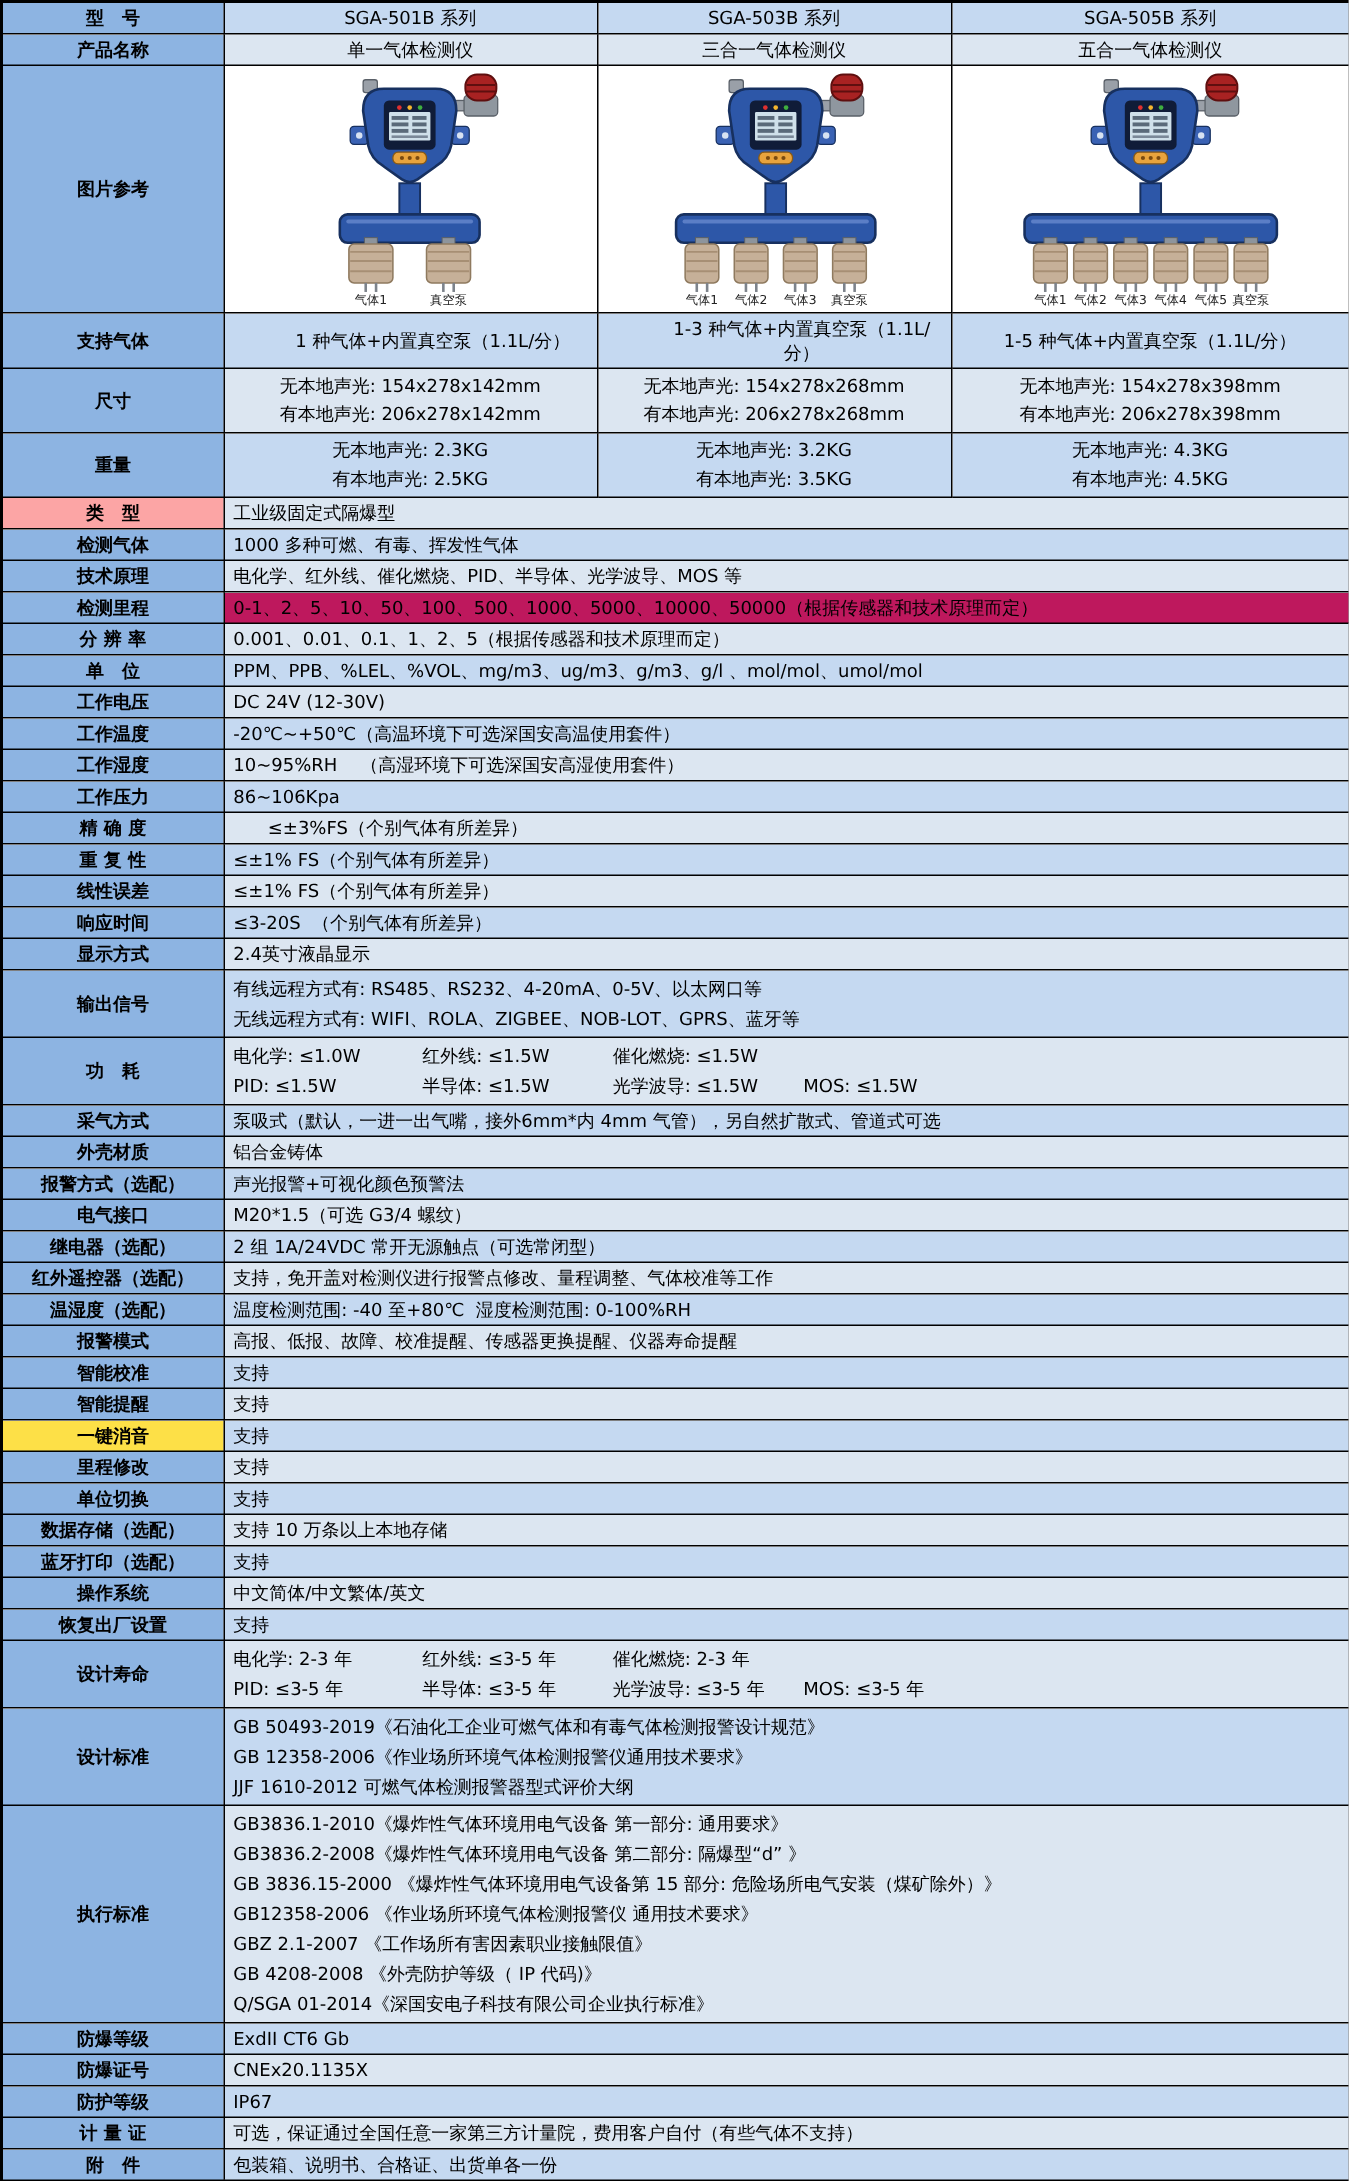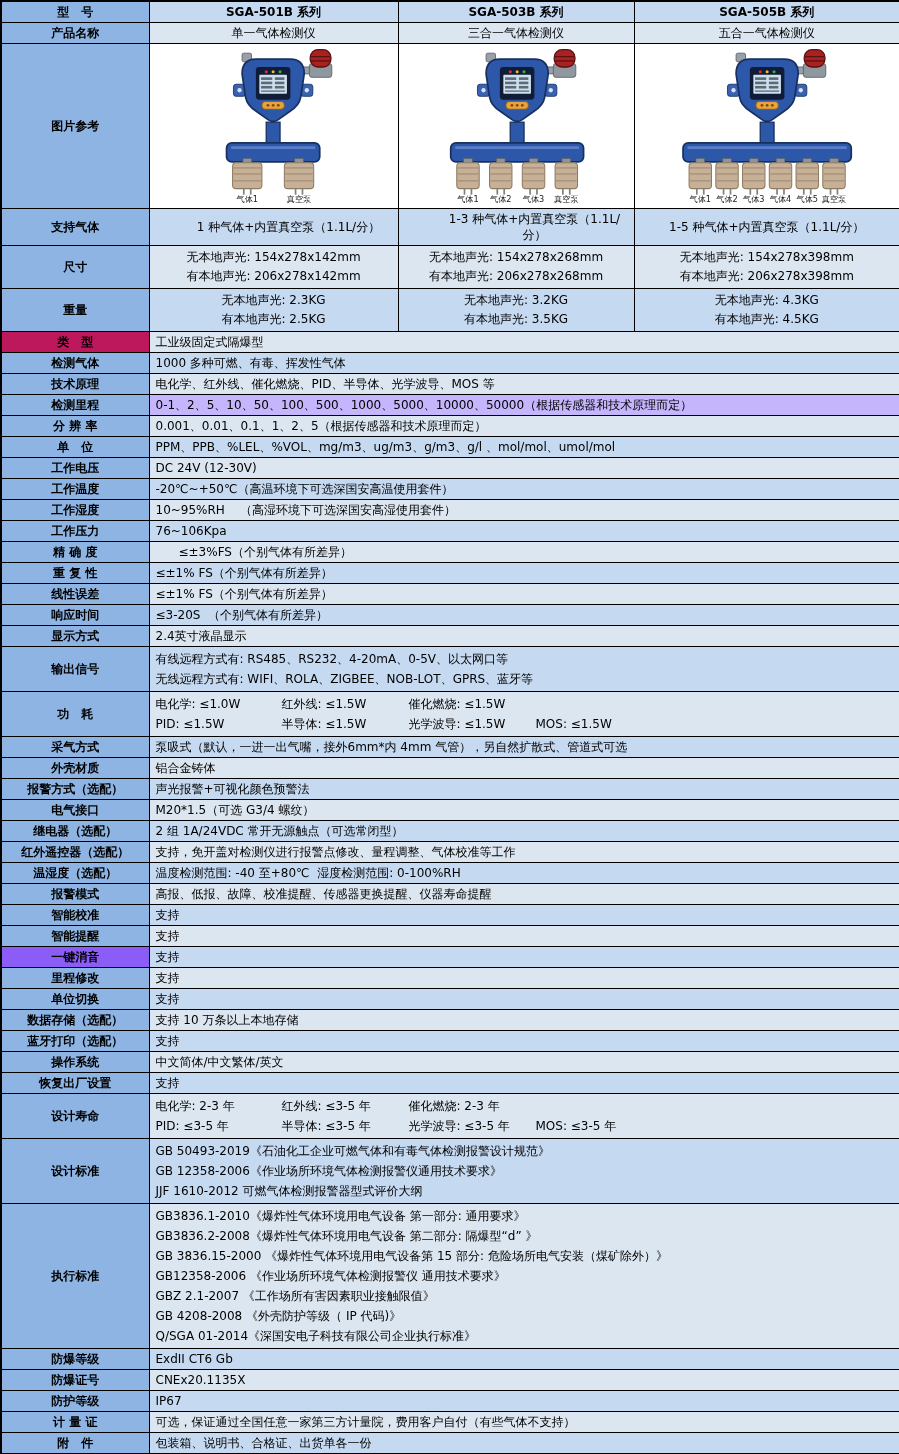--- a/index.html
+++ b/index.html
@@ -2,21 +2,21 @@
 <html><head>
 <meta charset="utf-8">
 <title>Spec Sheet</title>
 <style>
   html,body{margin:0;padding:0;background:#fff;}
   body{width:899px;font-family:"DejaVu Sans","Liberation Sans",sans-serif;color:#000;}
   #spec-table{border-collapse:collapse;width:899px;table-layout:fixed;border:2px solid #000;}
   #spec-table td{border:1px solid #000;font-size:12px;line-height:16px;padding:2px 6px;overflow:hidden;vertical-align:middle;}
   td.lbl{text-align:center;font-weight:bold;font-size:13px;white-space:pre-wrap;padding:2px 2px;}
   td.center{text-align:center;}
-  td.hdr{font-weight:bold;font-size:13px;}
+  td.hdr{font-weight:normal;font-size:13px;}
   td.vimg{height:160px;padding:1px 0 0 0;text-align:center;vertical-align:bottom;}
   .mline div{line-height:19px;}
   .lines div{line-height:20px;white-space:pre-wrap;}
   .gridline{display:flex;line-height:20px;}
   .gridline span{flex:0 0 auto;}
   .gridline span:nth-child(1){width:126px;}
   .gridline span:nth-child(2){width:127px;}
   .gridline span:nth-child(3){width:127px;}
   td.pre{white-space:pre-wrap;}
   svg{display:block;margin:0 auto;}
@@ -323,34 +323,34 @@
         <td class="center mline" style="background: rgb(197, 217, 241);">
           <div>无本地声光: 3.2KG</div>
           <div>有本地声光: 3.5KG</div>
         </td>
         <td class="center mline" style="background: rgb(197, 217, 241);">
           <div>无本地声光: 4.3KG</div>
           <div>有本地声光: 4.5KG</div>
         </td>
       </tr>
       <tr>
-        <td class="lbl" style="background: #be185d;">类　型</td>
+        <td class="lbl" style="background: #fca5a5;">类　型</td>
         <td colspan="3" class="pre" style="background: rgb(220, 230, 241);">工业级固定式隔爆型</td>
       </tr>
       <tr>
         <td class="lbl" style="background: rgb(141, 180, 226);">检测气体</td>
         <td colspan="3" class="pre" style="background: rgb(197, 217, 241);">1000 多种可燃、有毒、挥发性气体</td>
       </tr>
       <tr>
         <td class="lbl" style="background: rgb(141, 180, 226);">技术原理</td>
         <td colspan="3" class="pre" style="background: rgb(220, 230, 241);">电化学、红外线、催化燃烧、PID、半导体、光学波导、MOS 等</td>
       </tr>
       <tr>
         <td class="lbl" style="background: rgb(141, 180, 226);">检测里程</td>
-        <td colspan="3" class="pre" style="background: #c4b5fd; margin-top: 20px;">0-1、2、5、10、50、100、500、1000、5000、10000、50000（根据传感器和技术原理而定）</td>
+        <td colspan="3" class="pre" style="background: #be185d; margin-top: 20px;">0-1、2、5、10、50、100、500、1000、5000、10000、50000（根据传感器和技术原理而定）</td>
       </tr>
       <tr>
         <td class="lbl" style="background: rgb(141, 180, 226);">分 辨 率</td>
         <td colspan="3" class="pre" style="background: rgb(220, 230, 241);">0.001、0.01、0.1、1、2、5（根据传感器和技术原理而定）</td>
       </tr>
       <tr>
         <td class="lbl" style="background: rgb(141, 180, 226);">单　位</td>
         <td colspan="3" class="pre" style="background: rgb(197, 217, 241);">PPM、PPB、%LEL、%VOL、mg/m3、ug/m3、g/m3、g/l 、mol/mol、umol/mol</td>
       </tr>
       <tr>
@@ -360,21 +360,21 @@
       <tr>
         <td class="lbl" style="background: rgb(141, 180, 226);">工作温度</td>
         <td colspan="3" class="pre" style="background: rgb(197, 217, 241);">-20℃~+50℃（高温环境下可选深国安高温使用套件）</td>
       </tr>
       <tr>
         <td class="lbl" style="background: rgb(141, 180, 226);">工作湿度</td>
         <td colspan="3" class="pre" style="background: rgb(220, 230, 241);">10~95%RH    （高湿环境下可选深国安高湿使用套件）</td>
       </tr>
       <tr>
         <td class="lbl" style="background: rgb(141, 180, 226);">工作压力</td>
-        <td colspan="3" class="pre" style="background: rgb(197, 217, 241);">76~106Kpa</td>
+        <td colspan="3" class="pre" style="background: rgb(197, 217, 241);">86~106Kpa</td>
       </tr>
       <tr>
         <td class="lbl" style="background: rgb(141, 180, 226);">精 确 度</td>
         <td colspan="3" class="pre" style="background: rgb(220, 230, 241); padding-left: 29px;">≤±3%FS（个别气体有所差异）</td>
       </tr>
       <tr>
         <td class="lbl" style="background: rgb(141, 180, 226);">重 复 性</td>
         <td colspan="3" class="pre" style="background: rgb(197, 217, 241);">≤±1% FS（个别气体有所差异）</td>
       </tr>
       <tr>
@@ -446,21 +446,21 @@
       </tr>
       <tr>
         <td class="lbl" style="background: rgb(141, 180, 226);">智能校准</td>
         <td colspan="3" class="pre" style="background: rgb(197, 217, 241);">支持</td>
       </tr>
       <tr>
         <td class="lbl" style="background: rgb(141, 180, 226);">智能提醒</td>
         <td colspan="3" class="pre" style="background: rgb(220, 230, 241);">支持</td>
       </tr>
       <tr>
-        <td class="lbl" style="background: #8b5cf6; font-family: Liberation Serif, serif;">一键消音</td>
+        <td class="lbl" style="background: #fde047; font-family: Liberation Serif, serif;">一键消音</td>
         <td colspan="3" class="pre" style="background: rgb(197, 217, 241);">支持</td>
       </tr>
       <tr>
         <td class="lbl" style="background: rgb(141, 180, 226);">里程修改</td>
         <td colspan="3" class="pre" style="background: rgb(220, 230, 241);">支持</td>
       </tr>
       <tr>
         <td class="lbl" style="background: rgb(141, 180, 226);">单位切换</td>
         <td colspan="3" class="pre" style="background: rgb(197, 217, 241);">支持</td>
       </tr>

